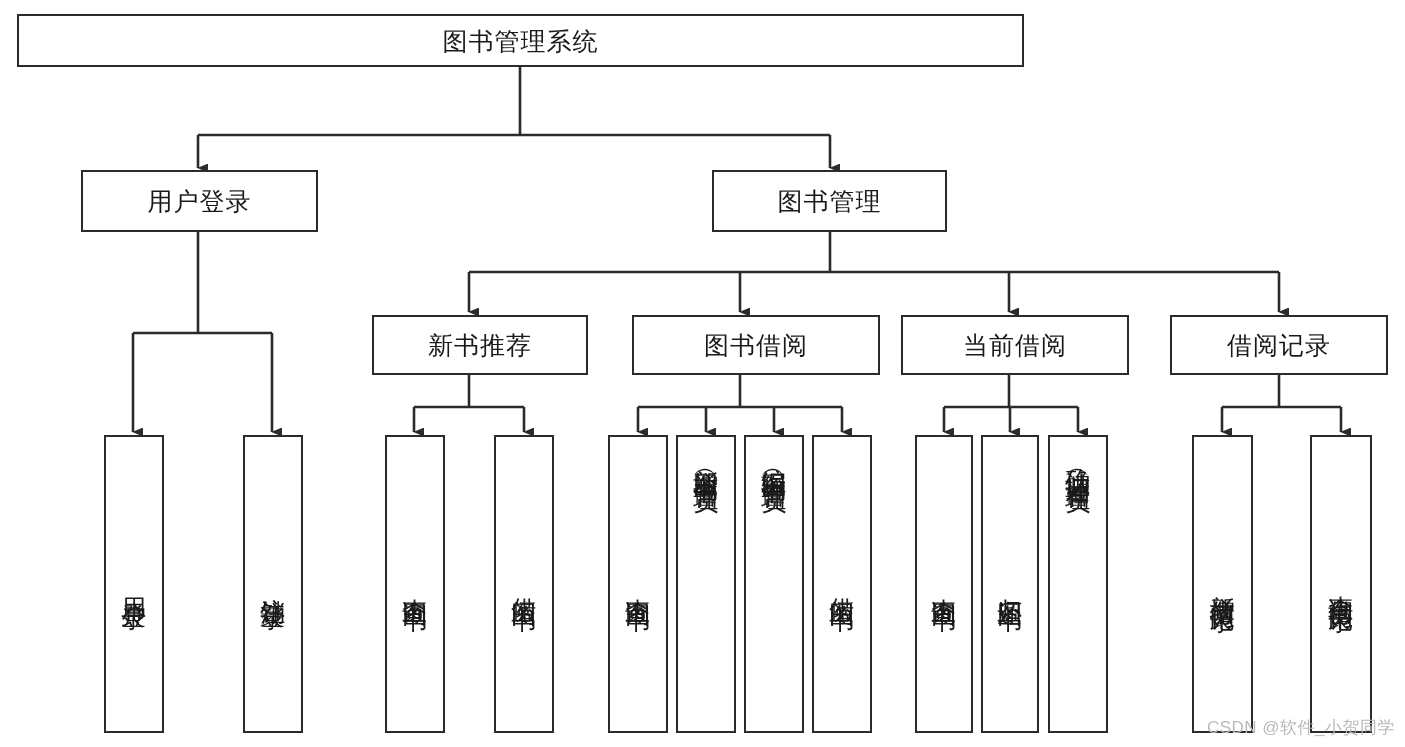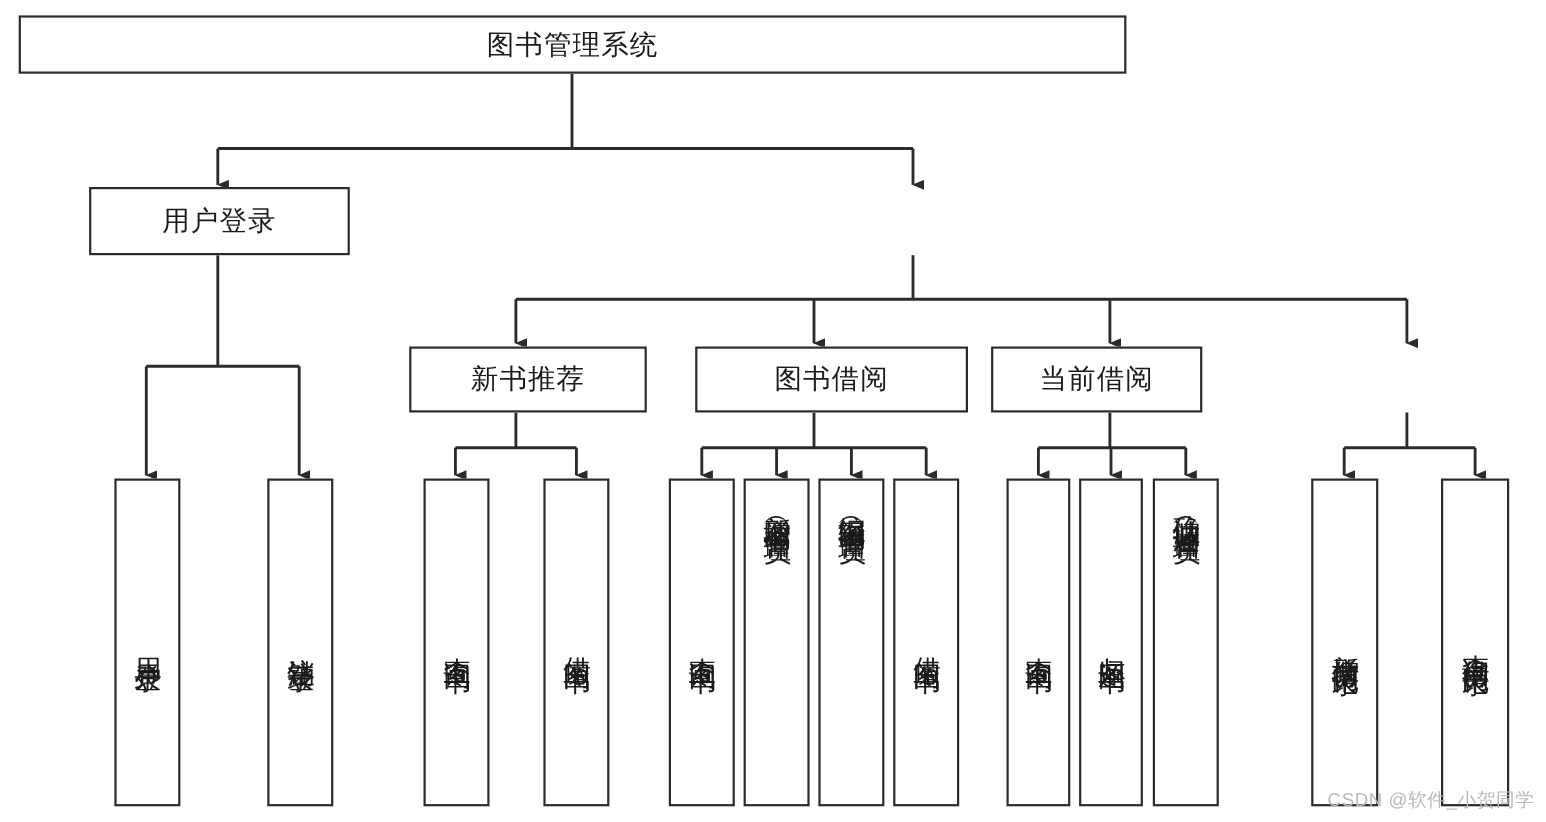--- a/index.html
+++ b/index.html
@@ -135,29 +135,35 @@
     </g>
   </svg>
 
   <div class="node root horiz" style="left:17px; top:14px; width:1007px; height:53px;">
     <span>图书管理系统</span>
   </div>
 
   <div class="node horiz" style="left:81px; top:170px; width:237px; height:62px;">
     <span>用户登录</span>
   </div>
+  <div class="node horiz" style="left:712px; top:170px; width:235px; height:62px;">
+    <span>图书管理</span>
+  </div>
 
   <div class="node horiz" style="left:362px; top:315px; width:216px; height:60px;margin-left:10px;">
     <span>新书推荐</span>
   </div>
   <div class="node horiz" style="left:632px; top:315px; width:248px; height:60px;">
     <span>图书借阅</span>
   </div>
-  <div class="node horiz" style="left:901px; top:315px; width:192px; height:60px;">
+  <div class="node horiz" style="left:901px; top:315px; width:228px; height:60px;">
     <span>当前借阅</span>
+  </div>
+  <div class="node horiz" style="left:1170px; top:315px; width:218px; height:60px;">
+    <span>借阅记录</span>
   </div>
 
   <div class="node leaf" style="left:104px; top:435px; width:60px; height:298px;">
     <div class="leafwrap">
         <span class="vtext">用户登录</span>
       </div>
   </div>
   <div class="node leaf" style="left:243px; top:435px; width:60px; height:298px;">
     <div class="leafwrap">
         <span class="vtext">注销登录</span>

